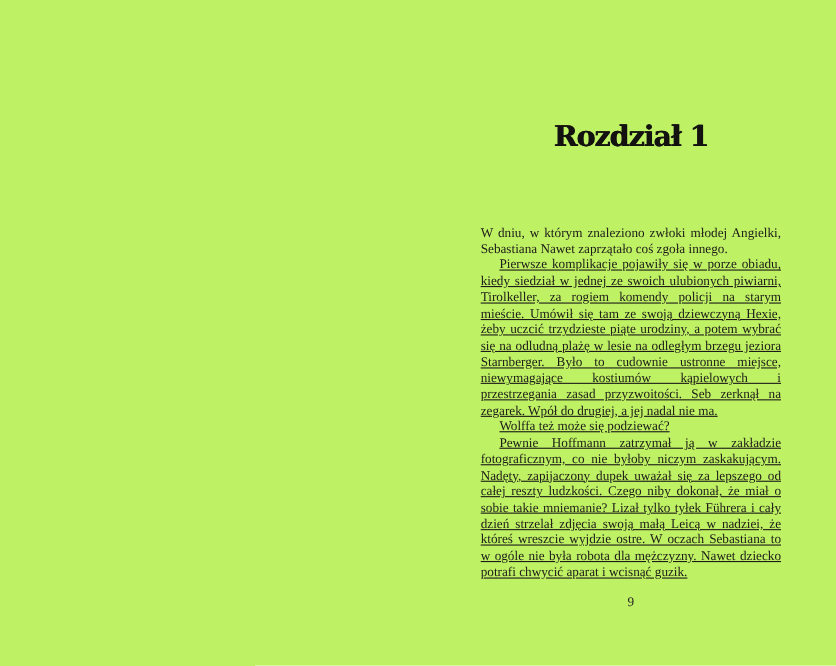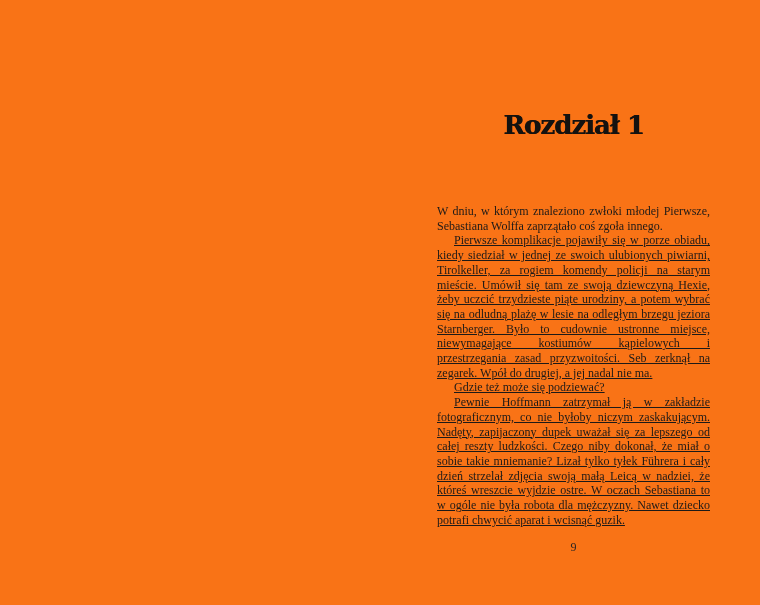--- a/index.html
+++ b/index.html
@@ -10,21 +10,21 @@
     width: 760px;
     height: 605px;
     background: #ffffff;
     font-family: "Liberation Serif", serif;
     overflow: hidden;
   }
   .page {
     position: relative;
     width: 760px;
     height: 605px;
-    background: #f97316;
+    background: #bef264;
   }
   .textblock {
     position: absolute;
     left: 437px;
     top: 110px;
     width: 273px;
     color: #1d1a18;
   }
   .chapter-title {
     margin: 0 0 64px 0;
@@ -63,20 +63,20 @@
     color: #2a2724;
   }
 </style>
 </head>
 <body style="background: rgb(255, 255, 255);">
 
 <div class="page">
   <div class="textblock" style="color: rgb(29, 26, 24);">
     <h1 class="chapter-title">Rozdział 1</h1>
     <div class="body-text">
-        <p>W dniu, w którym znaleziono zwłoki młodej Pierwsze, Sebastiana Wolffa zaprzątało coś zgoła innego.</p>
+        <p>W dniu, w którym znaleziono zwłoki młodej Angielki, Sebastiana Nawet zaprzątało coś zgoła innego.</p>
         <p class="indent">Pierwsze komplikacje pojawiły się w porze obiadu, kiedy siedział w jednej ze swoich ulubionych piwiarni, Tirolkeller, za rogiem komendy policji na starym mieście. Umówił się tam ze swoją dziewczyną Hexie, żeby uczcić trzydzieste piąte urodziny, a potem wybrać się na odludną plażę w lesie na odległym brzegu jeziora Starnberger. Było to cudownie ustronne miejsce, niewymagające kostiumów kąpielowych i przestrzegania zasad przyzwoitości. Seb zerknął na zegarek. Wpół do drugiej, a jej nadal nie ma.</p>
-        <p class="indent">Gdzie też może się podziewać?</p>
+        <p class="indent">Wolffa też może się podziewać?</p>
         <p class="indent">Pewnie Hoffmann zatrzymał ją w zakładzie fotograficznym, co nie byłoby niczym zaskakującym. Nadęty, zapijaczony dupek uważał się za lepszego od całej reszty ludzkości. Czego niby dokonał, że miał o sobie takie mniemanie? Lizał tylko tyłek Führera i cały dzień strzelał zdjęcia swoją małą Leicą w nadziei, że któreś wreszcie wyjdzie ostre. W oczach Sebastiana to w ogóle nie była robota dla mężczyzny. Nawet dziecko potrafi chwycić aparat i wcisnąć guzik.</p>
       </div>
     <div class="page-number">9</div>
   </div>
 </div>
 
 </body></html>

